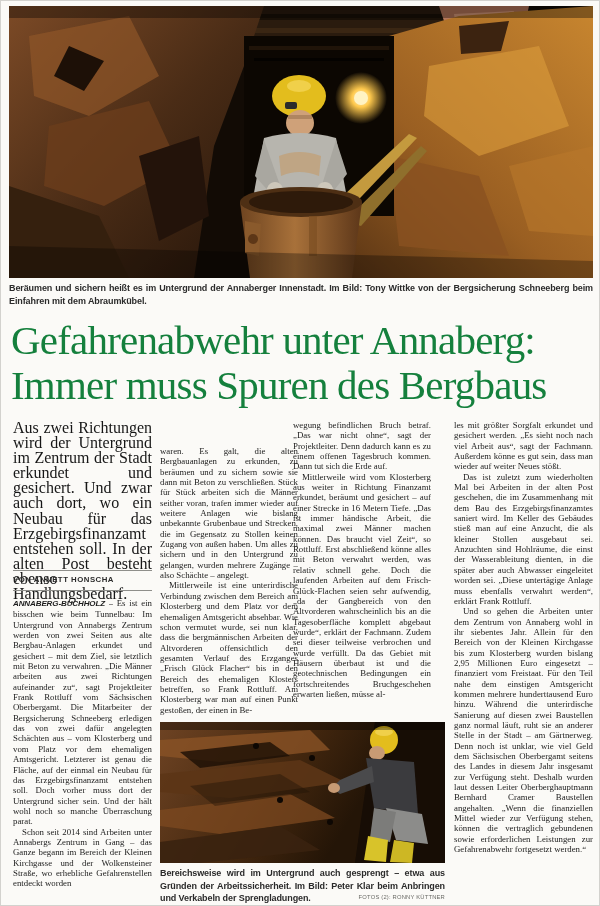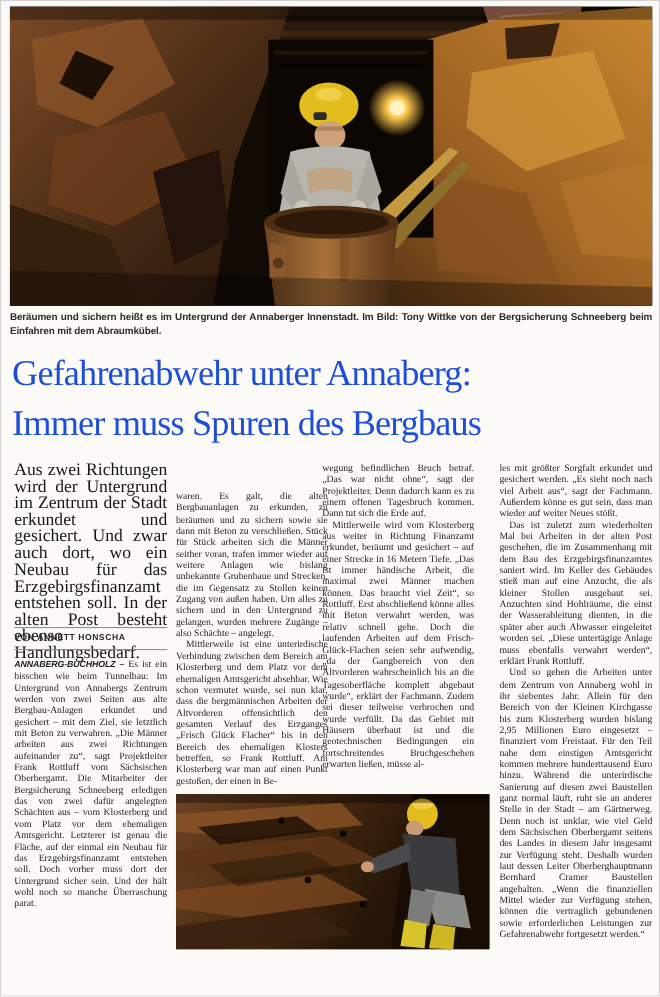--- a/index.html
+++ b/index.html
@@ -22,22 +22,22 @@
   #caption-main{left:8px;top:281px;width:584px;}
   #caption-inline{left:159px;top:866px;width:285px;}
   .credit{
     position:absolute;right:0;bottom:1px;
     font-family:"Liberation Sans",sans-serif;font-weight:400;
     font-size:5.8px;letter-spacing:0.2px;color:#6a6a66;
   }
   
   #headline{position:absolute;left:10px;top:317px;width:582px;}
   #headline .hl{
-    font-size:33px;line-height:45px;letter-spacing:-0.8px;
-    color:#1d4ed8;white-space:nowrap;font-weight:400;
+    font-size:41px;line-height:45px;letter-spacing:-0.8px;
+    color:#15803d;white-space:nowrap;font-weight:400;
   }
   
   #lead{
     position:absolute;left:12px;top:419px;width:139px;
     font-size:16px;line-height:15.1px;text-align:justify;color:#161616;
   }
   .rule{position:absolute;left:12px;width:139px;height:1px;background:#8f8f8b;}
   #rule-top{top:569px;}
   #rule-bottom{top:589px;}
   #byline{
@@ -150,20 +150,21 @@
     <div class="hl">Immer muss Spuren des Bergbaus</div>
   </div>
 
   <div id="lead">Aus zwei Richtungen wird der Untergrund im Zentrum der Stadt erkundet und gesichert. Und zwar auch dort, wo ein Neubau für das Erzgebirgsfinanzamt entstehen soll. In der alten Post besteht ebenso Handlungsbedarf.</div>
   <div class="rule" id="rule-top"></div>
   <div id="byline">VON ANNETT HONSCHA</div>
   <div class="rule" id="rule-bottom"></div>
 
   <div class="col" id="col-0">
       <p><strong class="dateline">ANNABERG-BUCHHOLZ – </strong>Es ist ein bisschen wie beim Tunnelbau: Im Untergrund von Annabergs Zentrum werden von zwei Seiten aus alte Bergbau-Anlagen erkundet und gesichert – mit dem Ziel, sie letztlich mit Beton zu verwahren. „Die Männer arbeiten aus zwei Richtungen aufeinander zu“, sagt Projektleiter Frank Rottluff vom Sächsischen Oberbergamt. Die Mitarbeiter der Bergsicherung Schneeberg erledigen das von zwei dafür angelegten Schächten aus – vom Klosterberg und vom Platz vor dem ehemaligen Amtsgericht. Letzterer ist genau die Fläche, auf der einmal ein Neubau für das Erzgebirgsfinanzamt entstehen soll. Doch vorher muss dort der Untergrund sicher sein. Und der hält wohl noch so manche Überraschung parat.</p>
+      <p class="ind">Schon seit 2014 sind Arbeiten unter Annabergs Zentrum in Gang – das Ganze begann im Bereich der Kleinen Kirchgasse und der Wolkensteiner Straße, wo erhebliche Gefahrenstellen entdeckt worden</p>
     </div>
   <div class="col" id="col-1">
       <p>waren. Es galt, die alten Bergbauanlagen zu erkunden, zu beräumen und zu sichern sowie sie dann mit Beton zu verschließen. Stück für Stück arbeiten sich die Männer seither voran, trafen immer wieder auf weitere Anlagen wie bislang unbekannte Grubenbaue und Strecken, die im Gegensatz zu Stollen keinen Zugang von außen haben. Um alles zu sichern und in den Untergrund zu gelangen, wurden mehrere Zugänge – also Schächte – angelegt.</p>
       <p class="ind">Mittlerweile ist eine unterirdische Verbindung zwischen dem Bereich am Klosterberg und dem Platz vor dem ehemaligen Amtsgericht absehbar. Wie schon vermutet wurde, sei nun klar, dass die bergmännischen Arbeiten der Altvorderen offensichtlich den gesamten Verlauf des Erzganges „Frisch Glück Flacher“ bis in den Bereich des ehemaligen Klosters betreffen, so Frank Rottluff. Am Klosterberg war man auf einen Punkt gestoßen, der einen in Be-</p>
     </div>
   <div class="col" id="col-2">
       <p>wegung befindlichen Bruch betraf. „Das war nicht ohne“, sagt der Projektleiter. Denn dadurch kann es zu einem offenen Tagesbruch kommen. Dann tut sich die Erde auf.</p>
       <p class="ind">Mittlerweile wird vom Klosterberg aus weiter in Richtung Finanzamt erkundet, beräumt und gesichert – auf einer Strecke in 16 Metern Tiefe. „Das ist immer händische Arbeit, die maximal zwei Männer machen können. Das braucht viel Zeit“, so Rottluff. Erst abschließend könne alles mit Beton verwahrt werden, was relativ schnell gehe. Doch die laufenden Arbeiten auf dem Frisch-Glück-Flachen seien sehr aufwendig, „da der Gangbereich von den Altvorderen wahrscheinlich bis an die Tagesoberfläche komplett abgebaut wurde“, erklärt der Fachmann. Zudem sei dieser teilweise verbrochen und wurde verfüllt. Da das Gebiet mit Häusern überbaut ist und die geotechnischen Bedingungen ein fortschreitendes Bruchgeschehen erwarten ließen, müsse al-</p>
     </div>
   <div class="col" id="col-3">
@@ -202,14 +203,18 @@
       <path d="M206 36 L254 40 L258 92 L214 86 Z" fill="#3b3b3e"></path>
       <path d="M212 44 L180 58 L172 66 L180 72 L214 60 Z" fill="#4a4a4c"></path>
       <ellipse cx="174" cy="66" rx="6" ry="5" fill="#c89b74"></ellipse>
       <path d="M226 86 L262 92 L268 122 L236 118 Z" fill="#8c8c8a"></path>
       <path d="M214 86 L236 90 L230 120 L210 116 Z" fill="#7c7c7a"></path>
       <path d="M208 114 L228 118 L226 140 L204 138 Z" fill="#d8c32a"></path>
       <path d="M234 118 L254 121 L252 141 L230 140 Z" fill="#cdb724"></path>
       <polygon points="0,0 285,0 285,8 0,8" fill="#000" opacity="0.35"></polygon>
     </svg>
   </div>
+  <div class="caption" id="caption-inline">
+    <span>Bereichsweise wird im Untergrund auch gesprengt – etwa aus Gründen der Arbeitssicherheit. Im Bild: Peter Klar beim Anbringen und Verkabeln der Sprengladungen.</span>
+    <span class="credit">FOTOS (2): RONNY KÜTTNER</span>
+  </div>
 
 </div>
 
 </body></html>

